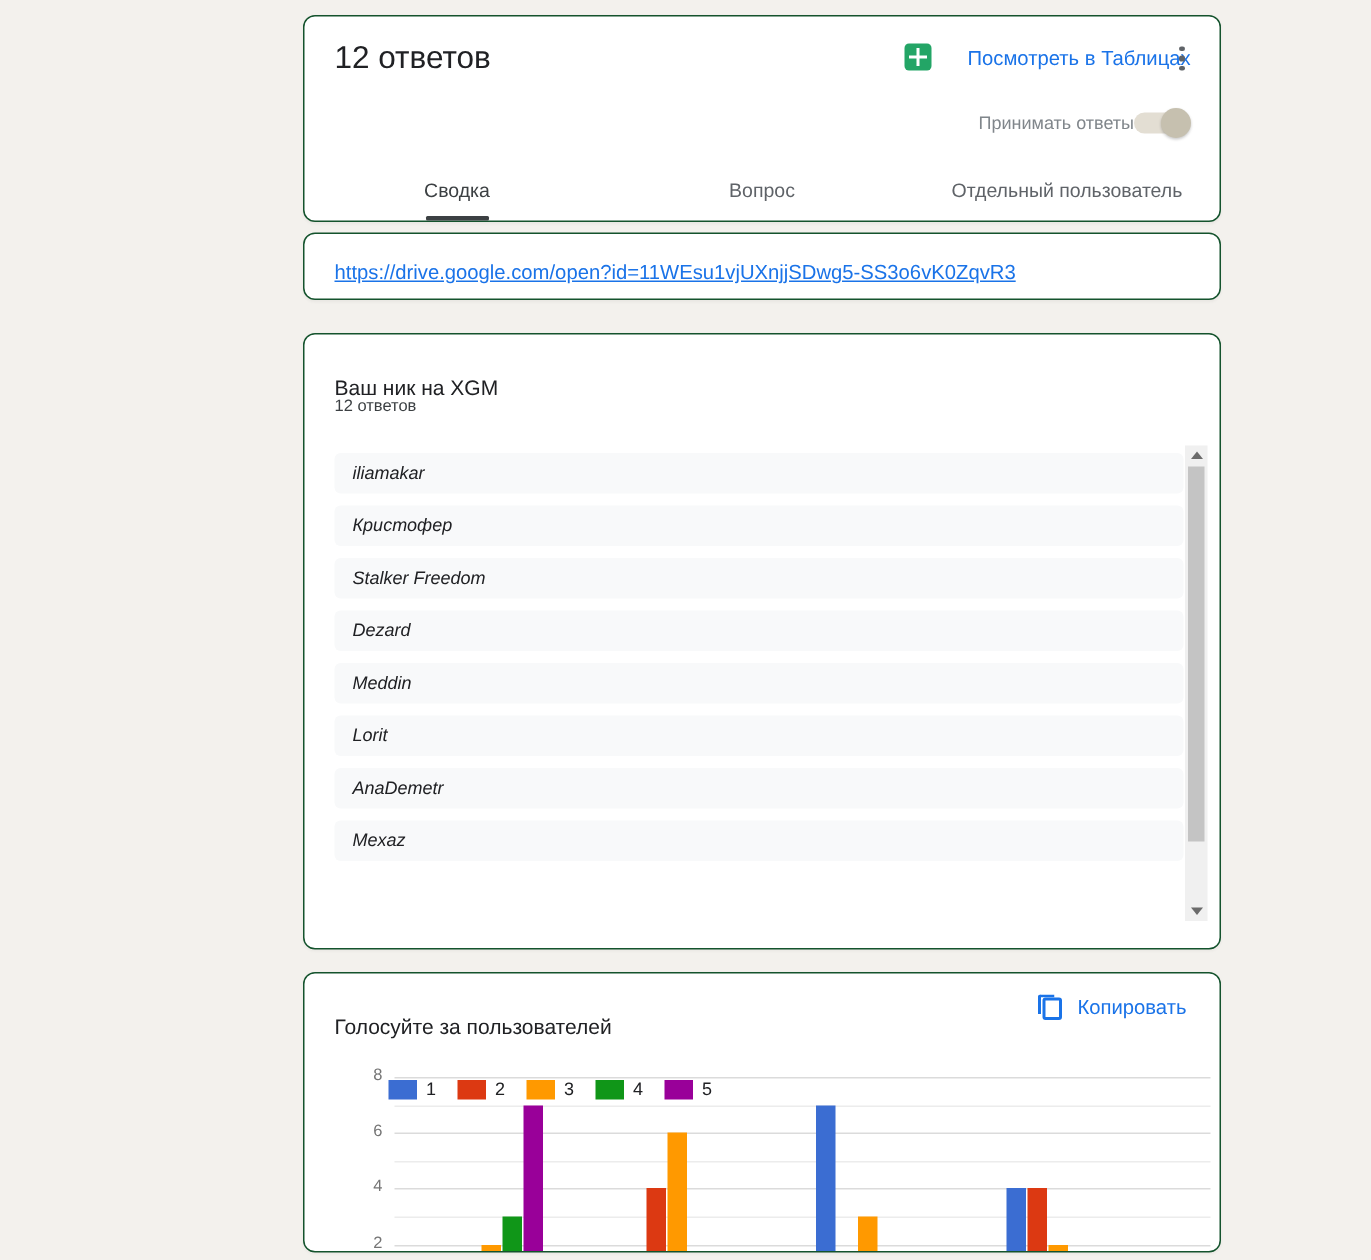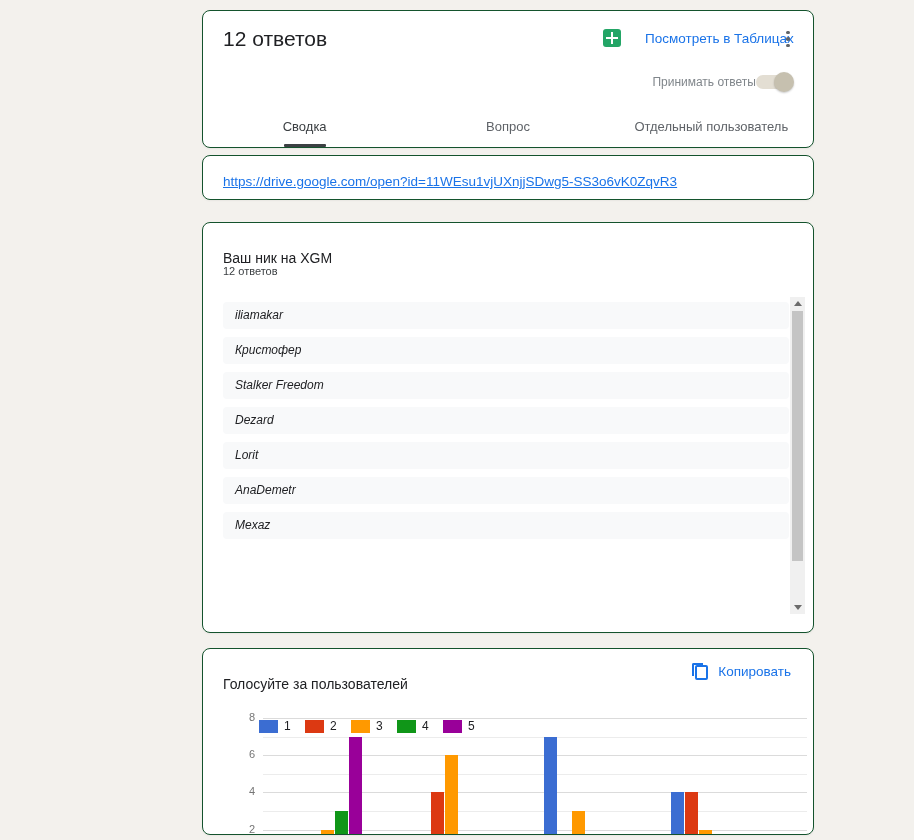--- a/index.html
+++ b/index.html
@@ -117,20 +117,21 @@
   </section>
 
   <section class="card" id="card-nick">
     <div class="q-title">Ваш ник на XGM</div>
     <div class="q-count">12 ответов</div>
     <div class="resp-list" id="resp-list">
         <div class="resp-row">iliamakar</div>
         <div class="resp-row">Кристофер</div>
         <div class="resp-row">Stalker Freedom</div>
         <div class="resp-row">Dezard</div>
+        <div class="resp-row">Meddin</div>
         <div class="resp-row">Lorit</div>
         <div class="resp-row">AnaDemetr</div>
         <div class="resp-row">Mexaz</div>
       </div>
     <div class="scrollbar">
       <div class="sb-btn up">
           <i class="tri-up"></i>
         </div>
       <div class="sb-thumb"></div>
       <div class="sb-btn down">

